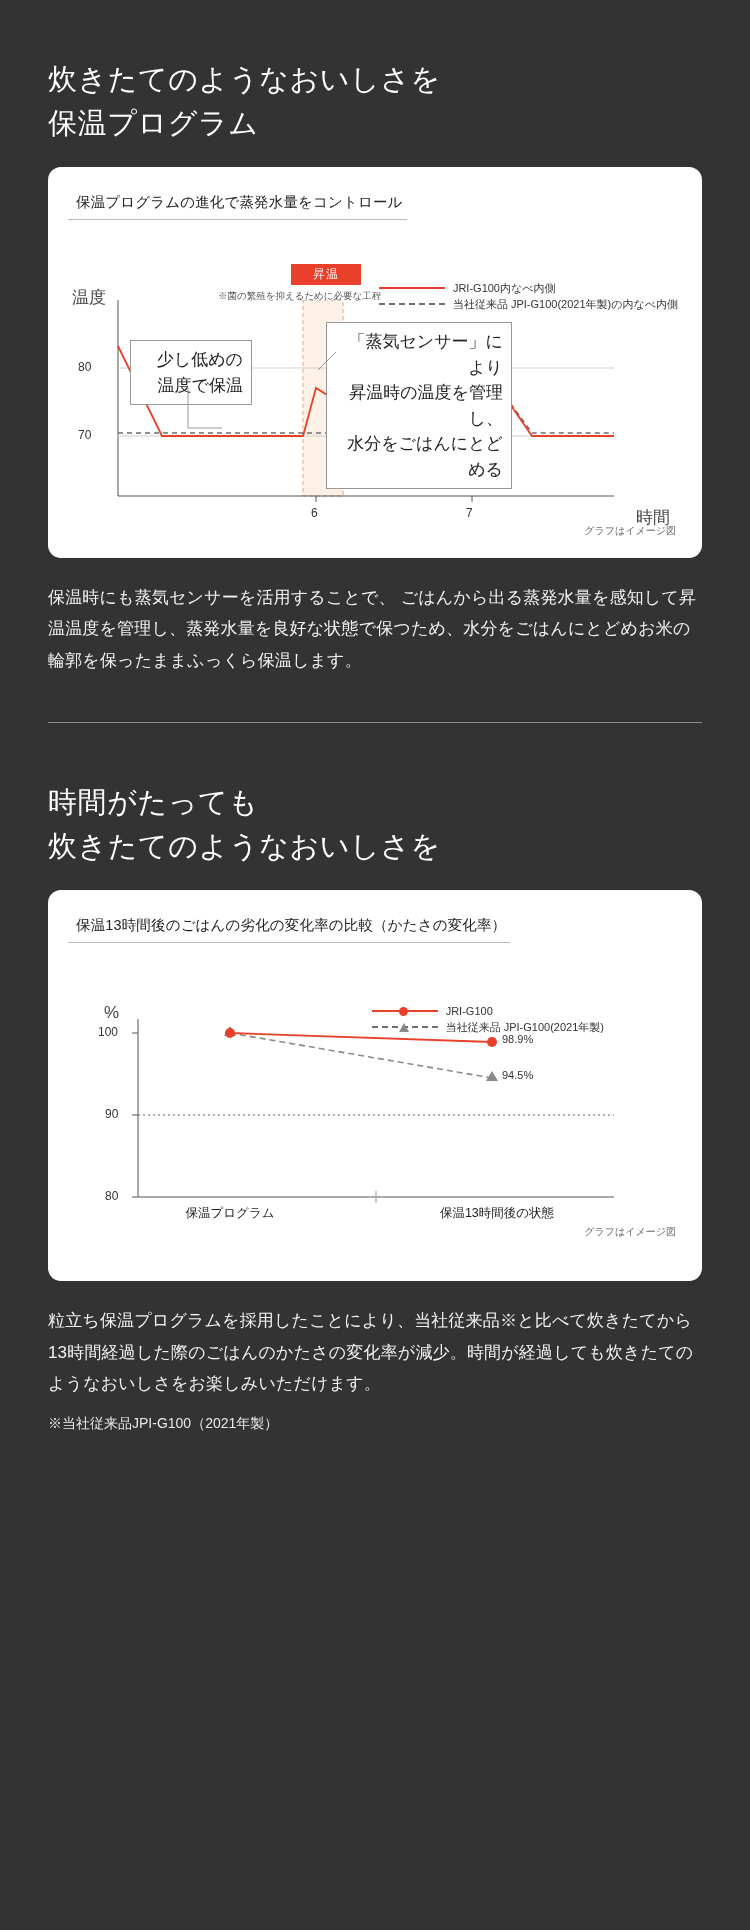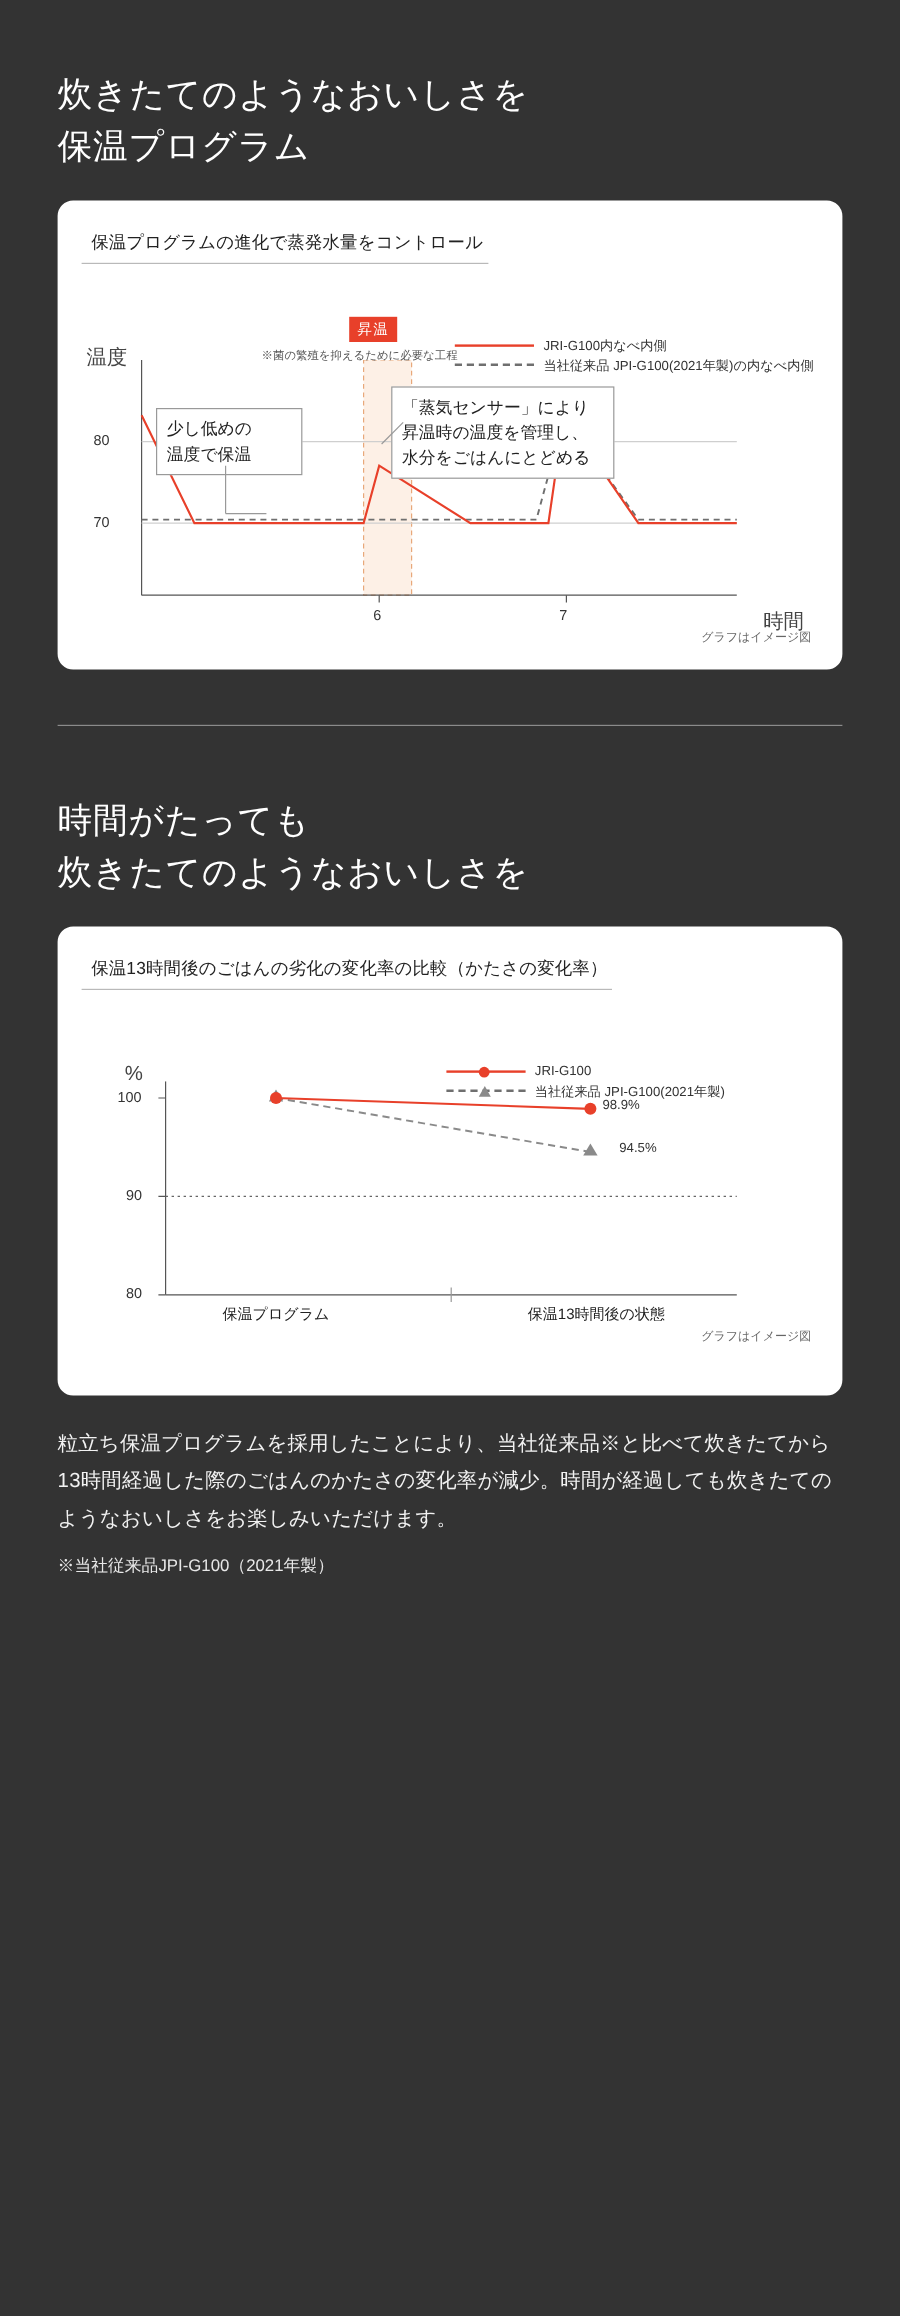--- a/index.html
+++ b/index.html
@@ -95,33 +95,33 @@
   .tick-label {
     position: absolute; font-size: 12px; color: #333;
   }
   .small-note {
     position: absolute; font-size: 10px; color: #666;
   }
   .callout {
     position: absolute;
     border: 1px solid #999;
     background: #fff;
-    font-size: 14px;
+    font-size: 17px;
     line-height: 1.5;
     color: #222;
     padding: 6px 8px;
-    text-align: left;
+    text-align: right;
     white-space: pre-line;
   }
   .badge-up {
     position: absolute;
     background: #e8402a;
     color: #fff;
     font-size: 12px;
-    padding: 2px 7px;
+    padding: 2px 22px;
     letter-spacing: 0.08em;
   }
   .shoonote {
     position: absolute; font-size: 9.5px; color: #555;
   }
   .datalabel {
     position: absolute; font-size: 11px; color: #333;
   }
   .xcat {
     position: absolute; font-size: 12.5px; color: #222; text-align: center;
@@ -196,20 +196,21 @@
       <div class="callout" style="left:258px; top:84px; width:186px;">「蒸気センサー」により
 昇温時の温度を管理し、
 水分をごはんにとどめる</div>
       <svg width="24" height="28" style="position:absolute; left:246px; top:110px;">
         <line x1="22" y1="4" x2="4" y2="22" stroke="#999" stroke-width="1"></line>
       </svg>
 
     </div>
   </div>
 
+  <p class="body-text">保温時にも蒸気センサーを活用することで、 ごはんから出る蒸発水量を感知して昇温温度を管理し、蒸発水量を良好な状態で保つため、水分をごはんにとどめお米の輪郭を保ったままふっくら保温します。</p>
 
   <div class="divider"></div>
 
   <h2 class="section-title sec2-title">時間がたっても
 炊きたてのようなおいしさを</h2>
 
   <div class="card">
     <div class="card-heading">保温13時間後のごはんの劣化の変化率の比較（かたさの変化率）</div>
 
     <div class="chart-wrap" style="height:300px;">
@@ -253,21 +254,21 @@
         <line x1="128" y1="14" x2="390" y2="23" stroke="#e8402a" stroke-width="1.8"></line>
         <circle cx="128" cy="14" r="5" fill="#e8402a"></circle>
         <circle cx="390" cy="23" r="5" fill="#e8402a"></circle>
       </svg>
 
       <div class="tick-label" style="left:30px; top:64px;">100</div>
       <div class="tick-label" style="left:37px; top:146px;">90</div>
       <div class="tick-label" style="left:37px; top:228px;">80</div>
 
       <div class="datalabel" style="left:434px; top:72px;">98.9%</div>
-      <div class="datalabel" style="left:434px; top:108px;margin-left:14px;">94.5%</div>
+      <div class="datalabel" style="left:434px; top:108px;">94.5%</div>
 
       <div class="xcat" style="left:102px; top:244px; width:120px;">保温プログラム</div>
       <div class="xcat" style="left:344px; top:244px; width:170px;">保温13時間後の状態</div>
       <div class="small-note" style="right:6px; top:264px;">グラフはイメージ図</div>
 
     </div>
   </div>
 
   <p class="body-text">粒立ち保温プログラムを採用したことにより、当社従来品※と比べて炊きたてから13時間経過した際のごはんのかたさの変化率が減少。時間が経過しても炊きたてのようなおいしさをお楽しみいただけます。</p>
   <p class="note-text">※当社従来品JPI-G100（2021年製）</p>

